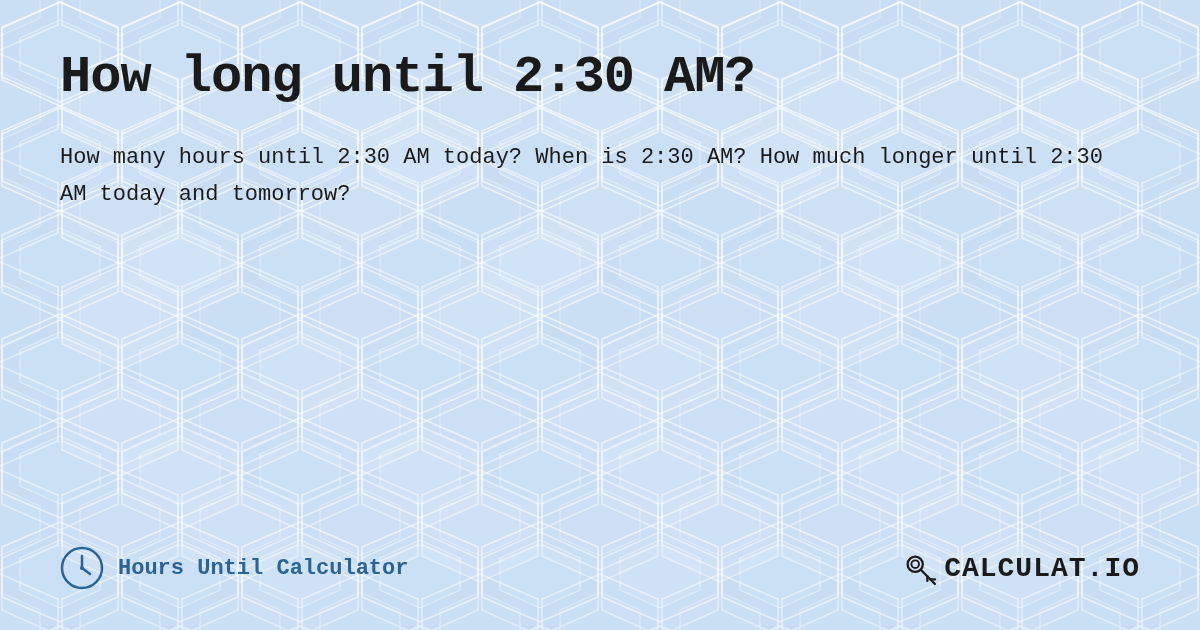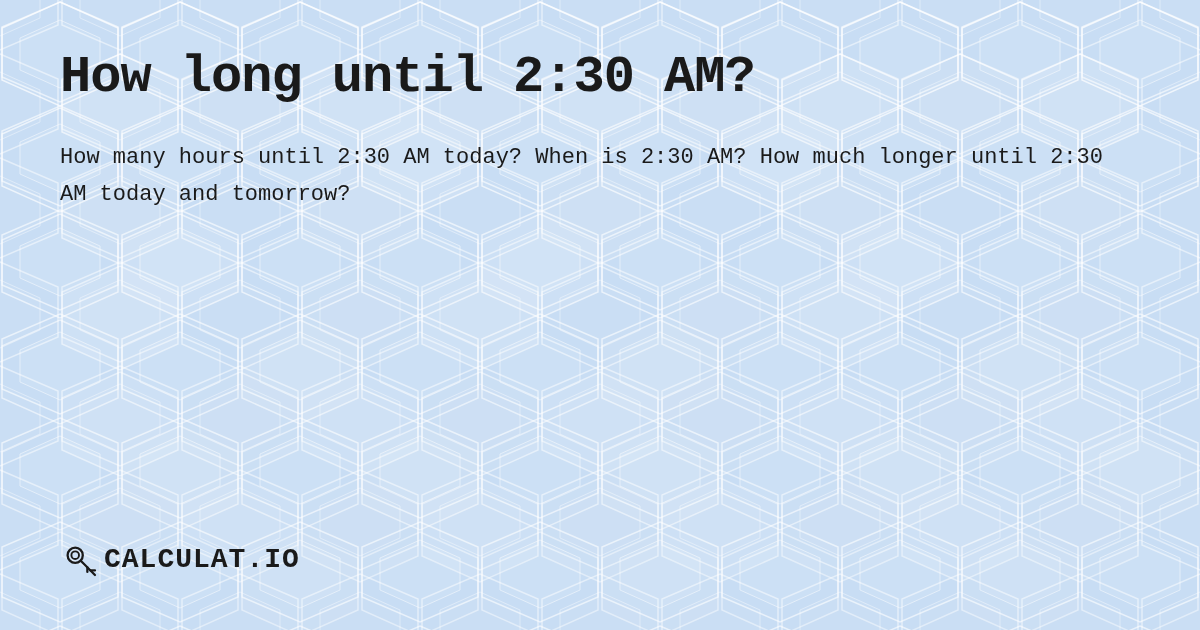--- a/index.html
+++ b/index.html
@@ -22,21 +22,21 @@
       position: absolute;
       inset: 0;
       width: 100%;
       height: 100%;
       z-index: 0;
     }
 
     .content {
       position: relative;
       z-index: 1;
-      padding: 48px 60px 52px 60px;
+      padding: 48px 60px 40px 60px;
       height: 100%;
       display: flex;
       flex-direction: column;
       justify-content: space-between;
     }
 
     .main-title {
       font-size: 52px;
       font-weight: 900;
       color: #1a1a1a;
@@ -233,20 +233,31 @@
 </svg>
 
 <div class="content">
   <div>
     <h1 class="main-title">How long until 2:30 AM?</h1>
 
     <p class="description">How many hours until 2:30 AM today? When is 2:30 AM? How much longer until 2:30 AM today and tomorrow?</p>
   </div>
 
   <div class="footer">
+    <div class="hours-calculator">
+
+      <svg class="clock-icon" viewBox="0 0 44 44" xmlns="http://www.w3.org/2000/svg">
+        <circle cx="22" cy="22" r="20" fill="none" stroke="#2a6496" stroke-width="2.5"></circle>
+        <line x1="22" y1="22" x2="22" y2="10" stroke="#2a6496" stroke-width="2.5" stroke-linecap="round"></line>
+        <line x1="22" y1="22" x2="30" y2="28" stroke="#2a6496" stroke-width="2.5" stroke-linecap="round"></line>
+        <circle cx="22" cy="22" r="2" fill="#2a6496"></circle>
+      </svg>
+
+      <span class="hours-label">Hours Until Calculator</span>
+    </div>
 
     <div class="calculat-logo">
 
       <svg class="logo-icon" viewBox="0 0 50 50" xmlns="http://www.w3.org/2000/svg">
 
         <circle cx="20" cy="20" r="10" fill="none" stroke="#1a1a1a" stroke-width="3"></circle>
         <circle cx="20" cy="20" r="5" fill="none" stroke="#1a1a1a" stroke-width="2.5"></circle>
         <line x1="28" y1="28" x2="46" y2="46" stroke="#1a1a1a" stroke-width="3" stroke-linecap="round"></line>
         <line x1="36" y1="36" x2="36" y2="42" stroke="#1a1a1a" stroke-width="3" stroke-linecap="round"></line>
         <line x1="40" y1="40" x2="46" y2="40" stroke="#1a1a1a" stroke-width="3" stroke-linecap="round"></line>

